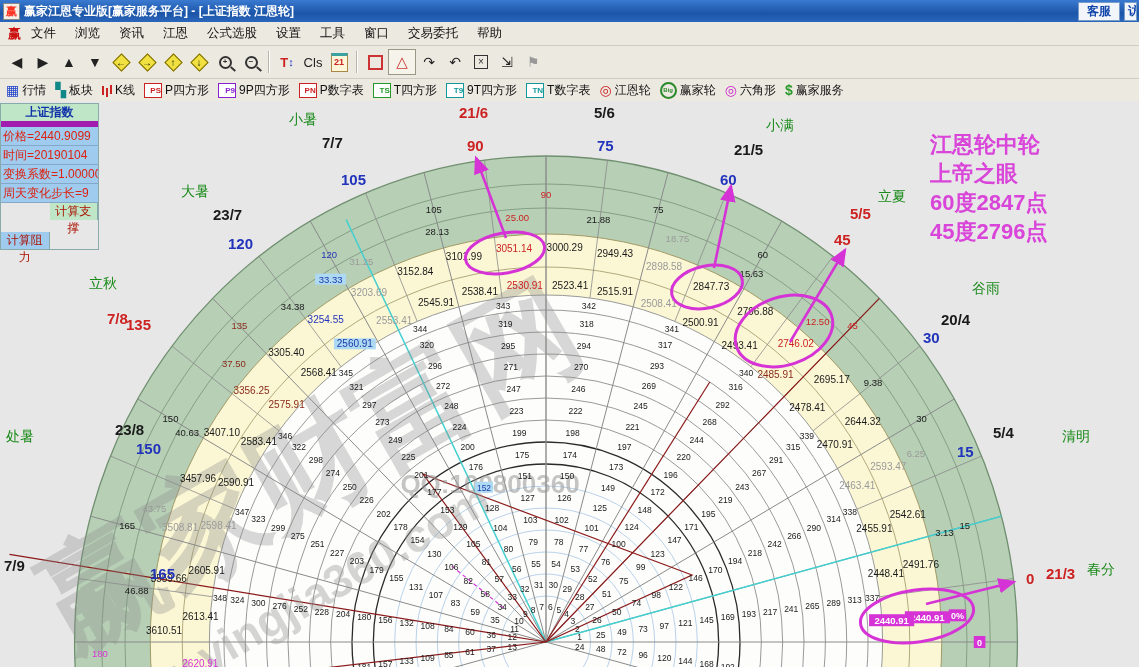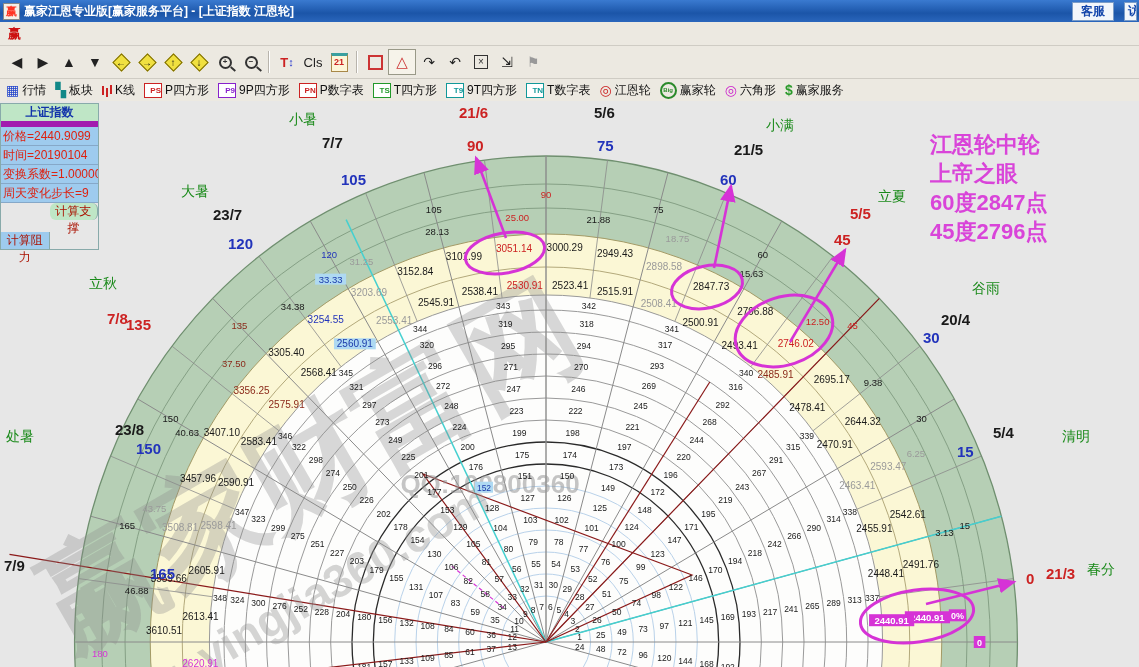--- a/index.html
+++ b/index.html
@@ -4,21 +4,21 @@
 <style>
   html,body{margin:0;padding:0;}
   body{width:1139px;height:667px;overflow:hidden;position:relative;
        font-family:"Liberation Sans","DejaVu Sans",sans-serif;background:#e7e7e7;}
   
   .titlebar{position:absolute;left:0;top:0;width:1139px;height:22px;
     background:linear-gradient(#3a7ad0,#1b55a8 60%,#2a66bc);display:flex;align-items:center;
     color:#fff;font-size:12px;font-weight:bold;}
   .titlebar .logo{color:#ff3322;background:#f4f0e8;border:1px solid #888;width:15px;height:15px;
     line-height:15px;text-align:center;font-size:11px;margin:0 4px 0 3px;font-weight:bold;}
-  .tb-buttons{margin-left:auto;display:flex;gap:10px;padding-right:2px;}
+  .tb-buttons{margin-left:auto;display:flex;gap:4px;padding-right:2px;}
   .tb-btn{background:#f2f6fb;border:1px solid #7a9cc8;color:#1144aa;font-size:12px;
     height:17px;line-height:16px;padding:0 8px;white-space:nowrap;}
   .tb-btn.partial{width:8px;padding:0 0 0 3px;overflow:hidden;}
   
   .menubar{position:absolute;left:0;top:22px;width:1139px;height:23px;background:#ece9e1;
     border-bottom:1px solid #cfccc4;display:flex;align-items:center;font-size:12.5px;color:#111;}
   .menubar .logo{color:#cc1111;font-weight:bold;font-size:13px;margin:0 10px 0 8px;}
   .menu-item{margin-right:19px;white-space:nowrap;}
   
   .toolbar{position:absolute;left:0;top:46px;width:1139px;height:32px;background:#ece9e1;
@@ -53,40 +53,41 @@
   
   .panel{position:absolute;left:0;top:103px;width:97px;border:1px solid #8aa;z-index:5;font-size:12px;}
   .panel-header{background:#bfe6c6;color:#1133aa;font-weight:bold;text-align:center;
     height:17px;line-height:17px;border-bottom:6px solid #a21caf;}
   .panel-row{background:#9ecbee;color:#dd2211;height:18px;line-height:18px;padding-left:2px;
     border-bottom:1px solid #86a8c8;white-space:nowrap;overflow:hidden;}
   .panel-btns{display:flex;}
   .panel-btn{width:50%;height:17px;line-height:17px;text-align:center;color:#aa1100;
     border-right:1px solid #8aa;cursor:default;}
   .panel-btn.b1{background:#9ecbee;margin-top:29px;}
-  .panel-btn.b2{background:#bfe6c6;border-radius:6px;}
+  .panel-btn.b2{background:#bfe6c6;}
   
   .annotation{position:absolute;left:930px;top:130px;color:#d944d9;font-size:22px;
     font-weight:bold;line-height:29px;z-index:6;white-space:nowrap;}
   .chart{position:absolute;left:0;top:101px;width:1139px;height:566px;}
 </style>
 </head>
 <body>
 
 <div class="titlebar">
   <span class="logo">赢</span>
   <span>赢家江恩专业版[赢家服务平台] - [上证指数 江恩轮]</span>
   <span class="tb-buttons">
     <span class="tb-btn">客服</span>
     <span class="tb-btn partial">访谈</span>
   </span>
 </div>
 
 <div class="menubar">
   <span class="logo">赢</span>
+  <span id="menu-items"><span class="menu-item">文件</span><span class="menu-item">浏览</span><span class="menu-item">资讯</span><span class="menu-item">江恩</span><span class="menu-item">公式选股</span><span class="menu-item">设置</span><span class="menu-item">工具</span><span class="menu-item">窗口</span><span class="menu-item">交易委托</span><span class="menu-item">帮助</span></span>
 </div>
 
 <div class="toolbar">
   <span class="ticon">◀</span>
   <span class="ticon">▶</span>
   <span class="ticon">▲</span>
   <span class="ticon">▼</span>
   <span class="ticon">
       <span class="diamond"></span>
       <span class="diamond-arrow">←</span>

